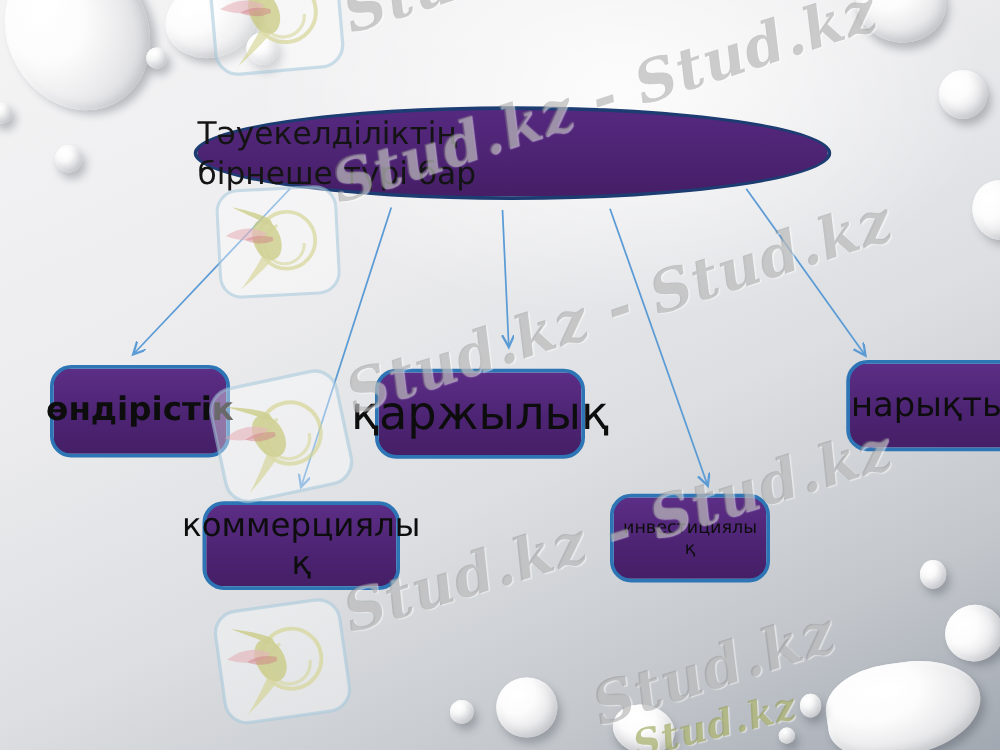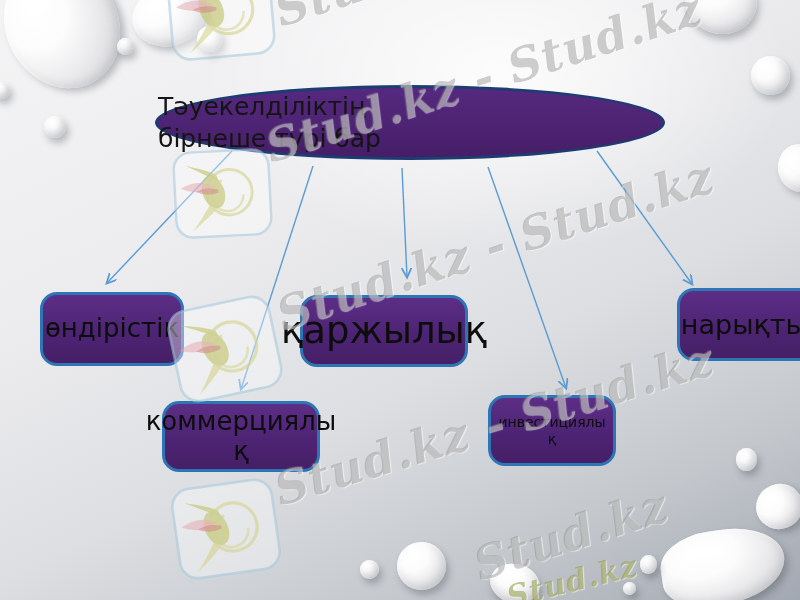--- a/index.html
+++ b/index.html
@@ -42,21 +42,21 @@
     border:3px solid #1d3c72;box-sizing:border-box;
     display:flex;flex-direction:column;align-items:flex-start;justify-content:center;
     color:#141414;font-size:25px;line-height:1.26;text-align:center;z-index:4;
   }
   .node{
     position:absolute;box-sizing:border-box;border:3px solid #2e75b6;border-radius:17px;
     background:linear-gradient(180deg,#5c2e86 0%,#4d2474 55%,#451f66 100%);
     display:flex;flex-direction:column;align-items:center;justify-content:center;
     color:#0d0d0d;text-align:center;line-height:1.15;z-index:4;
   }
-  .n-ondiristik{left:40px;top:292px;width:144px;height:74px;font-size:26px;}
+  .n-ondiristik{left:40px;top:292px;width:144px;height:74px;font-size:26px;font-weight:bold;}
   .n-karzhylyk{left:300px;top:295px;width:168px;height:72px;font-size:37px;}
   .n-naryktyk{left:632px;top:288px;width:150px;height:73px;font-size:27px;margin-left:45px;}
   .n-kommer{left:162px;top:401px;width:158px;height:71px;font-size:26px;}
   .n-invest{left:488px;top:395px;width:128px;height:71px;font-size:14px;}
   .node span,.ellipse span{display:block;}
   .arrows{position:absolute;left:0;top:0;z-index:5;pointer-events:none;}
   
   .logo{position:absolute;z-index:6;opacity:.85;}
   .l1{left:168px;top:-40px;width:106px;height:102px;transform:rotate(-5deg);}
   .l2{left:162px;top:149px;width:121px;height:89px;transform:rotate(-3deg);}

